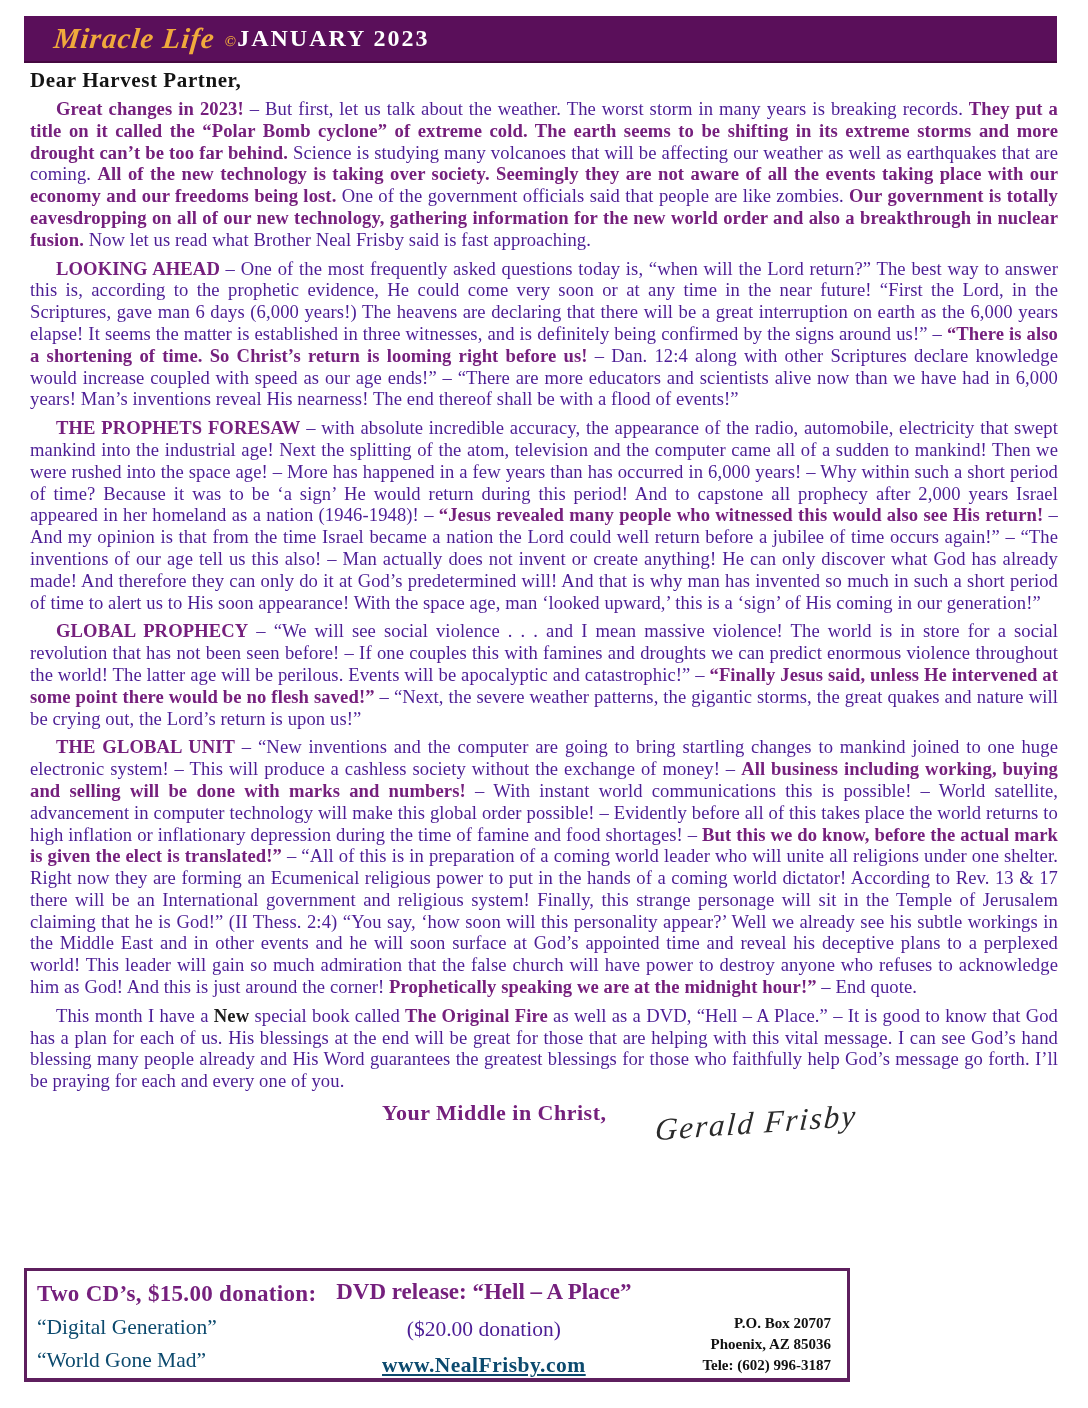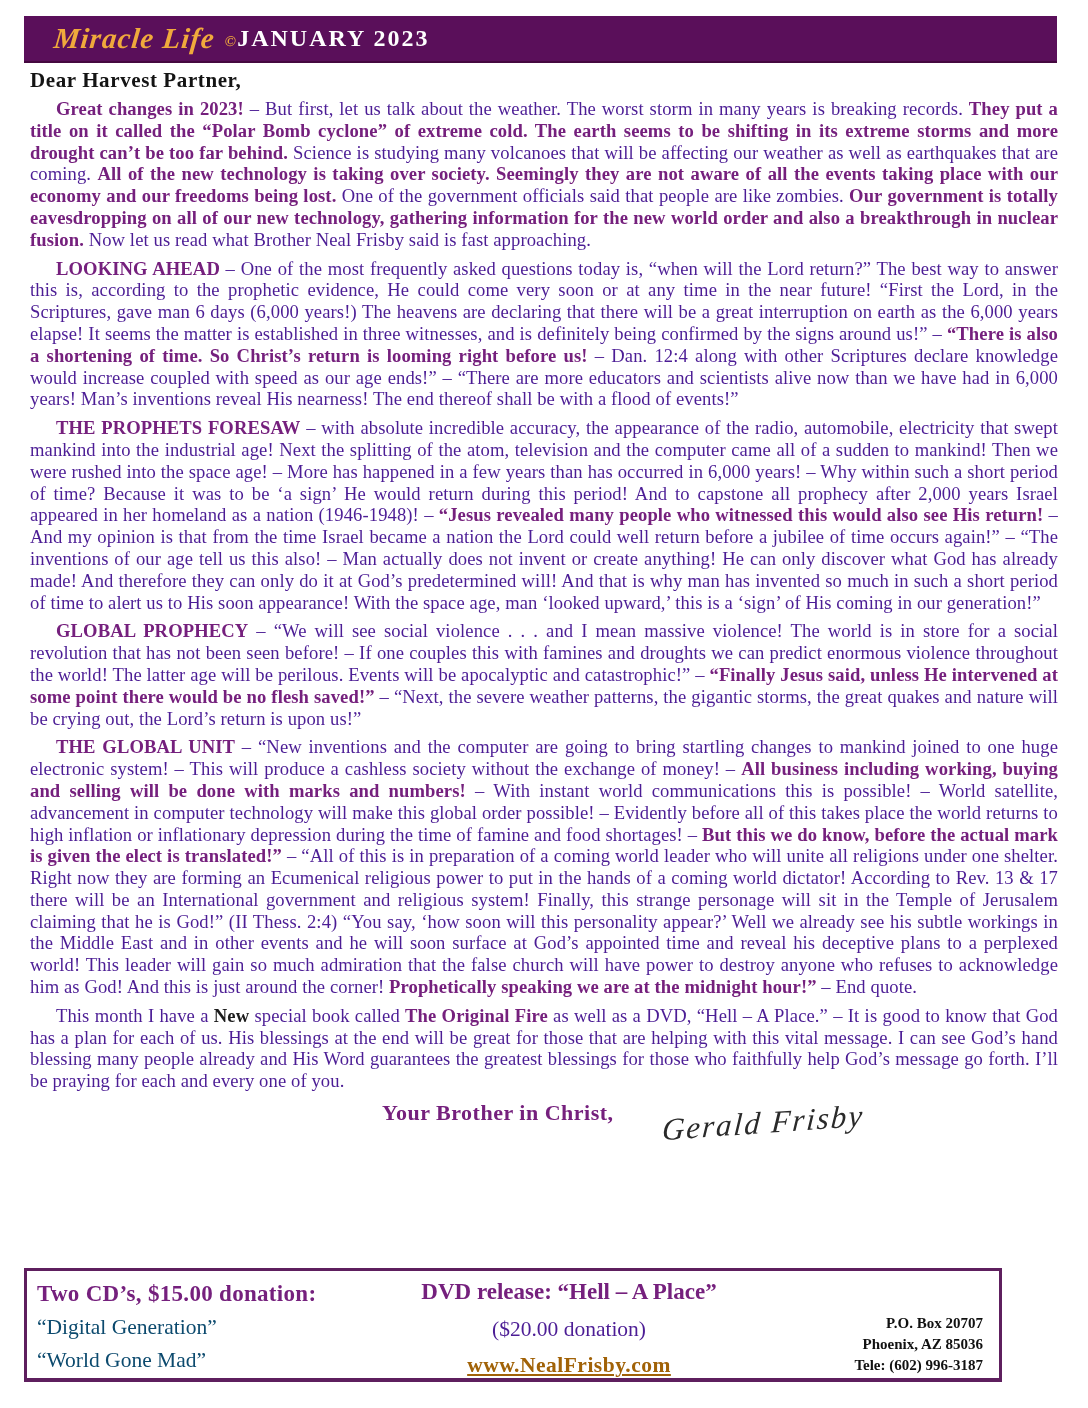--- a/index.html
+++ b/index.html
@@ -72,42 +72,42 @@
   .signature {
     margin-left: 48px; margin-top: 10px;
     font-style: italic; font-size: 31px;
     letter-spacing: 2px;
     color: #2a2a2a;
     transform: rotate(-4deg) skewX(-8deg);
   }
   
   .footer-box {
     position: absolute; left: 24px; top: 1268px;
-    width: 978px; height: 114px;
+    width: 826px; height: 114px;
     border: 3px solid #5e1f5e;
     border-bottom-width: 4px;
     display: grid;
     grid-template-columns: 36% 40% 24%;
     padding: 8px 12px 6px 10px;
   }
   .fb-left   { padding-top: 2px; }
   .fb-left .fb-title {
     color: #75207d; font-weight: bold; font-size: 23px; letter-spacing: 0.3px;
   }
   .fb-item { font-size: 21.5px; color: #0c4a6e; margin-top: 8px; }
   .fb-center { text-align: center; display: flex; flex-direction: column; }
   .fb-center .fb-title {
     color: #75207d; font-weight: bold; font-size: 23px;
   }
   .fb-sub  { font-size: 21.5px; color: #4c1d95; margin-top: 12px; }
   .fb-link {
     display: inline-block;
     margin-top: 11px;
     font-size: 21.5px; font-weight: bold;
-    color: #a16207; text-decoration: underline;
+    color: #0c4a6e; text-decoration: underline;
     letter-spacing: 0.5px;
     align-self: center;
   }
   .fb-right {
     text-align: right;
     font-weight: bold; font-size: 15px; line-height: 1.4;
     color: #111;
     margin-top: auto;
     padding-bottom: 2px; padding-right: 4px;
   }
@@ -128,21 +128,21 @@
 
   <div class="letter-body">
 
     <p class="para"><span class="seg-pb">Great changes in 2023!</span><span class="seg-k"> – But first, let us talk about the weather. The worst storm in many years is breaking records. </span><span class="seg-pb">They put a title on it called the “Polar Bomb cyclone” of extreme cold. The earth seems to be shifting in its extreme storms and more drought can’t be too far behind.</span><span class="seg-k"> Science is studying many volcanoes that will be affecting our weather as well as earthquakes that are coming. </span><span class="seg-pb">All of the new technology is taking over society. Seemingly they are not aware of all the events taking place with our economy and our freedoms being lost.</span><span class="seg-k"> One of the government officials said that people are like zombies. </span><span class="seg-pb">Our government is totally eavesdropping on all of our new technology, gathering information for the new world order and also a breakthrough in nuclear fusion.</span><span class="seg-k"> Now let us read what Brother Neal Frisby said is fast approaching.</span></p>
       <p class="para"><span class="seg-pb">LOOKING AHEAD</span><span class="seg-k"> – One of the most frequently asked questions today is, “when will the Lord return?” The best way to answer this is, according to the prophetic evidence, He could come very soon or at any time in the near future! “First the Lord, in the Scriptures, gave man 6 days (6,000 years!) The heavens are declaring that there will be a great interruption on earth as the 6,000 years elapse! It seems the matter is established in three witnesses, and is definitely being confirmed by the signs around us!” – </span><span class="seg-pb">“There is also a shortening of time. So Christ’s return is looming right before us!</span><span class="seg-k"> – Dan. 12:4 along with other Scriptures declare knowledge would increase coupled with speed as our age ends!” – “There are more educators and scientists alive now than we have had in 6,000 years! Man’s inventions reveal His nearness! The end thereof shall be with a flood of events!”</span></p>
       <p class="para"><span class="seg-pb">THE PROPHETS FORESAW</span><span class="seg-k"> – with absolute incredible accuracy, the appearance of the radio, automobile, electricity that swept mankind into the industrial age! Next the splitting of the atom, television and the computer came all of a sudden to mankind! Then we were rushed into the space age! – More has happened in a few years than has occurred in 6,000 years! – Why within such a short period of time? Because it was to be ‘a sign’ He would return during this period! And to capstone all prophecy after 2,000 years Israel appeared in her homeland as a nation (1946-1948)! – </span><span class="seg-pb">“Jesus revealed many people who witnessed this would also see His return!</span><span class="seg-k"> – And my opinion is that from the time Israel became a nation the Lord could well return before a jubilee of time occurs again!” – “The inventions of our age tell us this also! – Man actually does not invent or create anything! He can only discover what God has already made! And therefore they can only do it at God’s predetermined will! And that is why man has invented so much in such a short period of time to alert us to His soon appearance! With the space age, man ‘looked upward,’ this is a ‘sign’ of His coming in our generation!”</span></p>
       <p class="para"><span class="seg-pb">GLOBAL PROPHECY</span><span class="seg-k"> – “We will see social violence . . . and I mean massive violence! The world is in store for a social revolution that has not been seen before! – If one couples this with famines and droughts we can predict enormous violence throughout the world! The latter age will be perilous. Events will be apocalyptic and catastrophic!” – </span><span class="seg-pb">“Finally Jesus said, unless He intervened at some point there would be no flesh saved!”</span><span class="seg-k"> – “Next, the severe weather patterns, the gigantic storms, the great quakes and nature will be crying out, the Lord’s return is upon us!”</span></p>
       <p class="para"><span class="seg-pb">THE GLOBAL UNIT</span><span class="seg-k"> – “New inventions and the computer are going to bring startling changes to mankind joined to one huge electronic system! – This will produce a cashless society without the exchange of money! – </span><span class="seg-pb">All business including working, buying and selling will be done with marks and numbers!</span><span class="seg-k"> – With instant world communications this is possible! – World satellite, advancement in computer technology will make this global order possible! – Evidently before all of this takes place the world returns to high inflation or inflationary depression during the time of famine and food shortages! – </span><span class="seg-pb">But this we do know, before the actual mark is given the elect is translated!”</span><span class="seg-k"> – “All of this is in preparation of a coming world leader who will unite all religions under one shelter. Right now they are forming an Ecumenical religious power to put in the hands of a coming world dictator! According to Rev. 13 &amp; 17 there will be an International government and religious system! Finally, this strange personage will sit in the Temple of Jerusalem claiming that he is God!” (II Thess. 2:4) “You say, ‘how soon will this personality appear?’ Well we already see his subtle workings in the Middle East and in other events and he will soon surface at God’s appointed time and reveal his deceptive plans to a perplexed world! This leader will gain so much admiration that the false church will have power to destroy anyone who refuses to acknowledge him as God! And this is just around the corner! </span><span class="seg-pb">Prophetically speaking we are at the midnight hour!”</span><span class="seg-k"> – End quote.</span></p>
       <p class="para"><span class="seg-k">This month I have a </span><span class="seg-kb">New</span><span class="seg-k"> special book called </span><span class="seg-pb">The Original Fire</span><span class="seg-k"> as well as a DVD, “Hell – A Place.” – It is good to know that God has a plan for each of us. His blessings at the end will be great for those that are helping with this vital message. I can see God’s hand blessing many people already and His Word guarantees the greatest blessings for those who faithfully help God’s message go forth. I’ll be praying for each and every one of you.</span></p>
       <div class="closing-row">
-      <div class="closing-label">Your Brother in Christ,</div>
+      <div class="closing-label">Your Middle in Christ,</div>
       <div class="signature">Gerald Frisby</div>
     </div>
   </div>
 
   <div class="footer-box">
     <div class="fb-left">
       <div class="fb-title">Two CD’s, $15.00 donation:</div>
       <div class="fb-item">“Digital Generation”</div>
       <div class="fb-item">“World Gone Mad”</div>
     </div>

